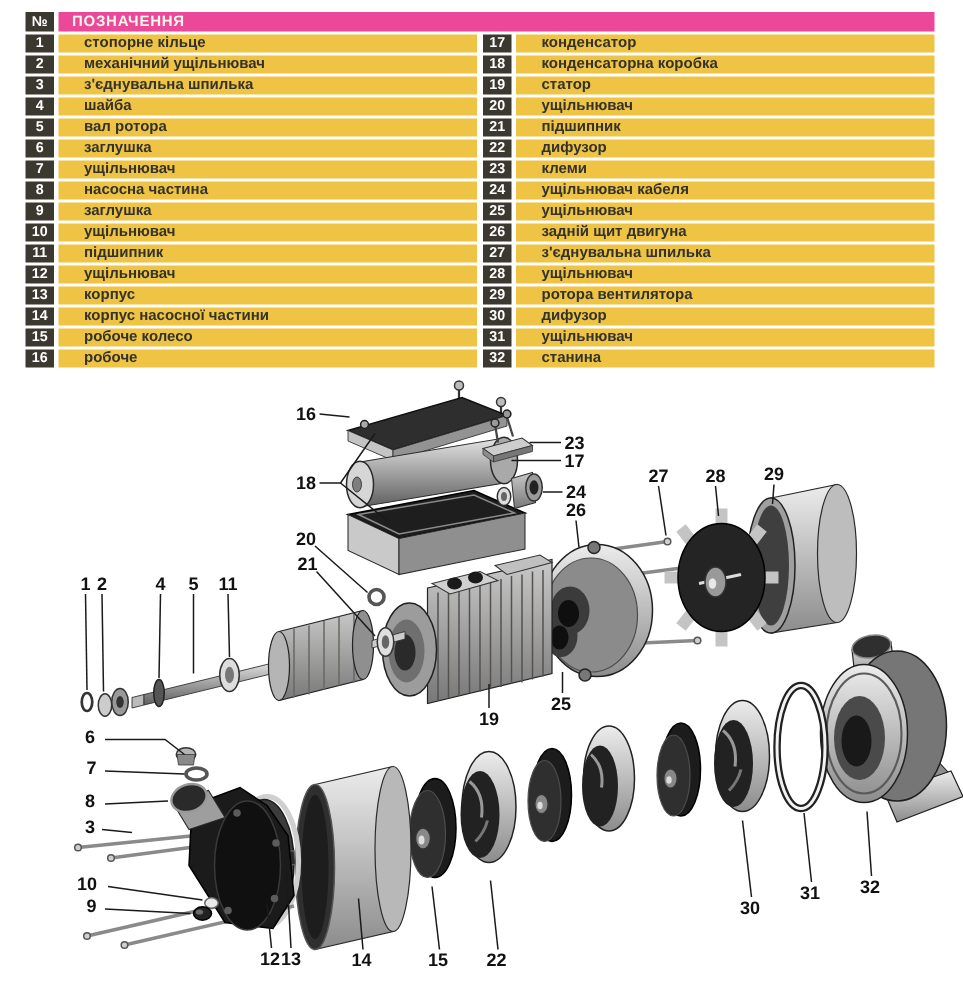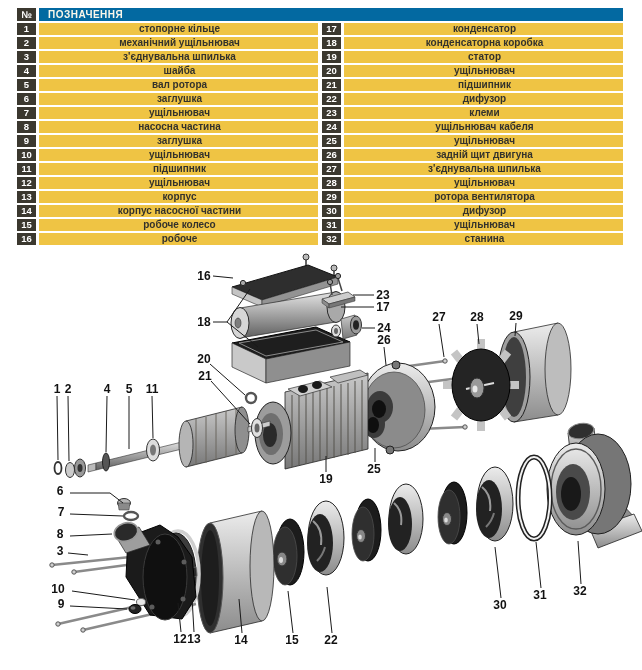--- a/index.html
+++ b/index.html
@@ -3,29 +3,29 @@
 <meta charset="utf-8">
 <style>
   html,body{margin:0;padding:0;background:#fff;}
   .page{position:relative;width:642px;height:670px;background:#fff;overflow:hidden;
         font-family:"Liberation Sans",sans-serif;}
   
   .parts-table{position:absolute;left:17px;top:8px;width:606px;}
   .thead{display:flex;height:13px;margin-bottom:2px;}
   .thead-num{width:19px;background:#3b382f;color:#fff;font-size:9.5px;font-weight:bold;
              text-align:center;line-height:13px;margin-right:3px;}
-  .thead-bar{flex:1;background:#0369a1;color:#fbf7ea;font-size:10px;font-weight:bold;
+  .thead-bar{flex:1;background:#ec4899;color:#fbf7ea;font-size:10px;font-weight:bold;
              line-height:13px;padding-left:9px;letter-spacing:.5px;}
   .tcols{display:flex;gap:4px;}
   .tcol{flex:1;}
   .trow{display:flex;height:12px;margin-bottom:2px;}
   .tnum{width:19px;background:#3b382f;color:#fff;font-size:9.5px;font-weight:bold;
         text-align:center;line-height:12px;margin-right:3px;flex:none;}
   .tlabel{flex:1;background:#efc444;color:#33322c;font-size:10px;font-weight:bold;
-          line-height:12.5px;padding-left:2px;white-space:nowrap;overflow:hidden;text-align:center;}
+          line-height:12.5px;padding-left:17px;white-space:nowrap;overflow:hidden;}
   
   .diagram{position:absolute;left:0;top:247px;width:642px;height:423px;}
   .diagram svg{position:absolute;left:0;top:0;}
   .callout{position:absolute;transform:translate(-50%,-50%);font-size:12px;font-weight:bold;
            color:#111;line-height:12px;white-space:nowrap;}
   .watermark{position:absolute;left:146px;top:314px;font-family:"DejaVu Sans",sans-serif;
              font-size:38px;letter-spacing:1px;color:rgba(255,255,255,0.22);
              -webkit-text-stroke:1.5px rgba(150,150,150,0.55);
              text-shadow:0 0 1px rgba(160,160,160,0.5);pointer-events:none;}
 </style>

